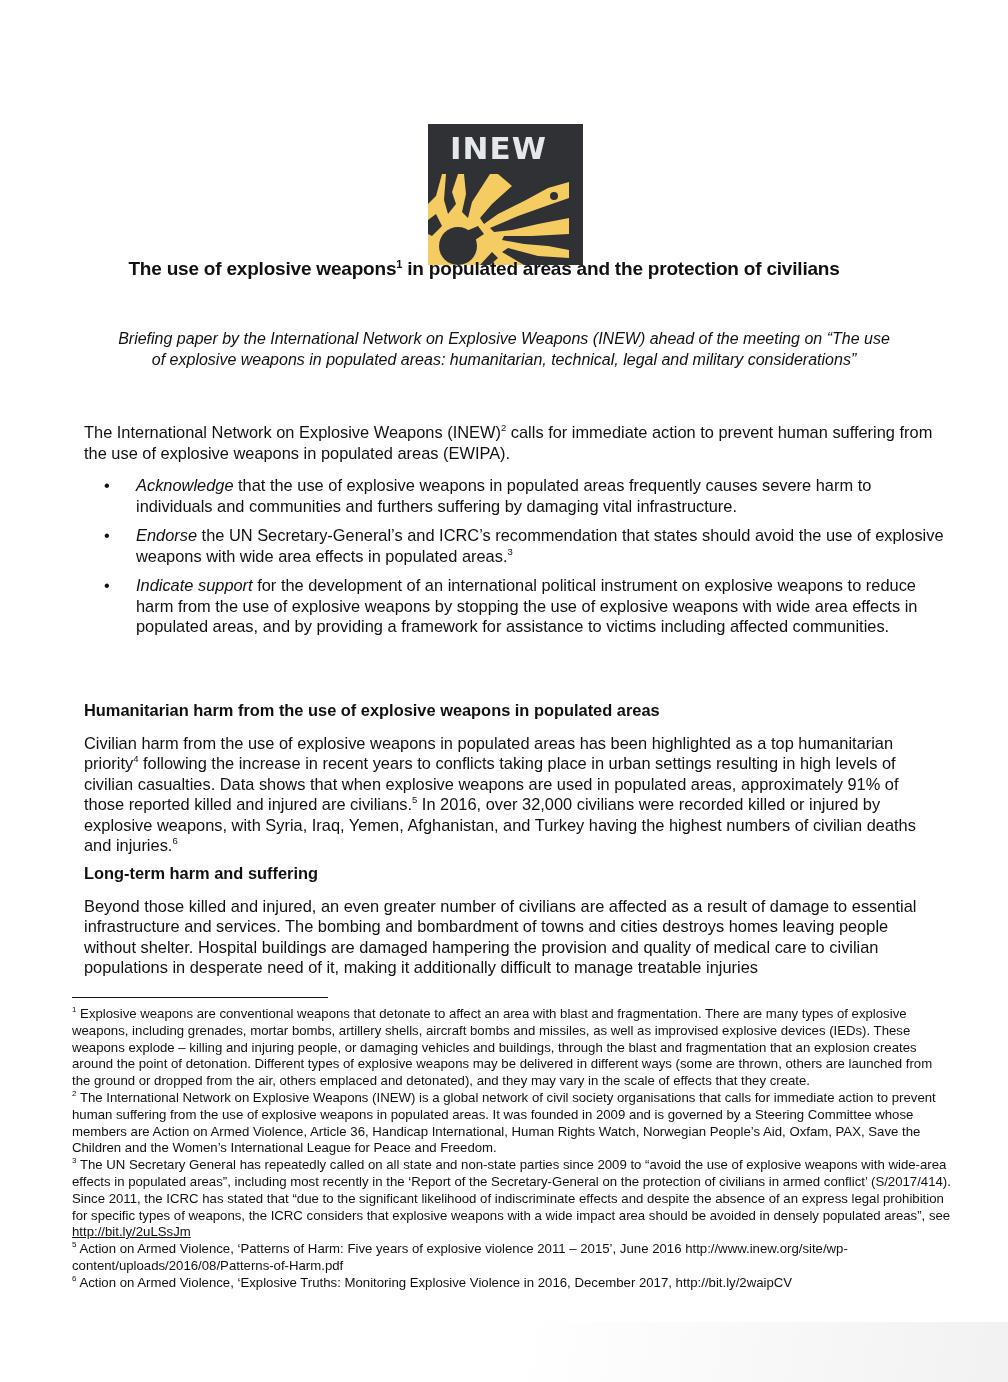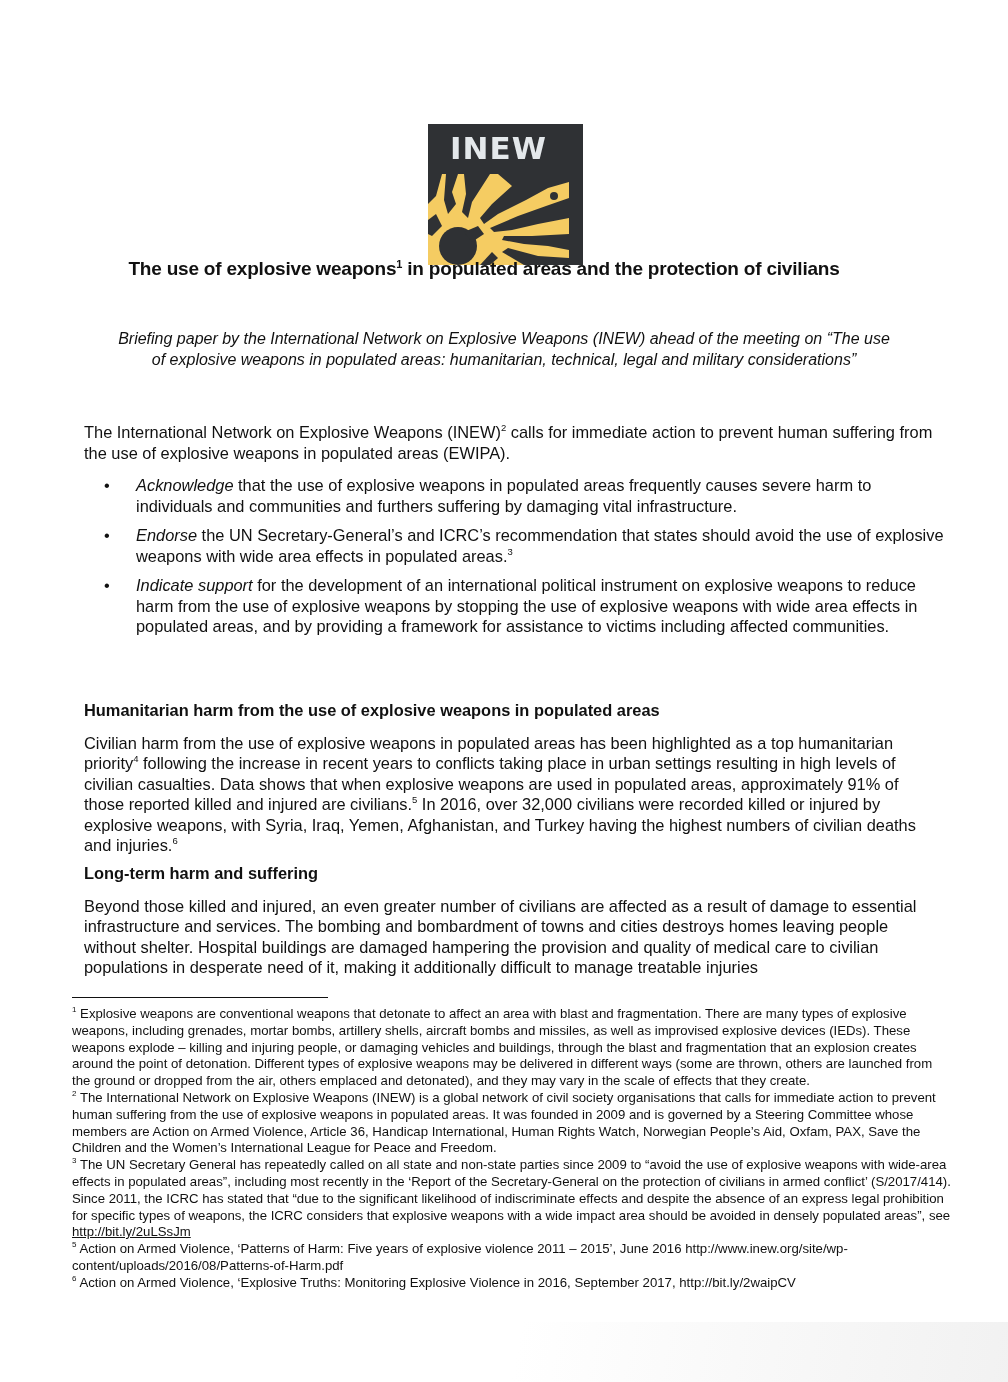--- a/index.html
+++ b/index.html
@@ -128,17 +128,17 @@
     <p>Beyond those killed and injured, an even greater number of civilians are affected as a result of damage to essential infrastructure and services. The bombing and bombardment of towns and cities destroys homes leaving people without shelter. Hospital buildings are damaged hampering the provision and quality of medical care to civilian populations in desperate need of it, making it additionally difficult to manage treatable injuries</p>
   </div>
 
   <div class="rule"></div>
 
   <div class="footnotes">
     <p><sup>1</sup><span> Explosive weapons are conventional weapons that detonate to affect an area with blast and fragmentation. There are many types of explosive weapons, including grenades, mortar bombs, artillery shells, aircraft bombs and missiles, as well as improvised explosive devices (IEDs). These weapons explode – killing and injuring people, or damaging vehicles and buildings, through the blast and fragmentation that an explosion creates around the point of detonation. Different types of explosive weapons may be delivered in different ways (some are thrown, others are launched from the ground or dropped from the air, others emplaced and detonated), and they may vary in the scale of effects that they create.</span></p>
     <p><sup>2</sup><span> The International Network on Explosive Weapons (INEW) is a global network of civil society organisations that calls for immediate action to prevent human suffering from the use of explosive weapons in populated areas. It was founded in 2009 and is governed by a Steering Committee whose members are Action on Armed Violence, Article 36, Handicap International, Human Rights Watch, Norwegian People’s Aid, Oxfam, PAX, Save the Children and the Women’s International League for Peace and Freedom.</span></p>
     <p><sup>3</sup><span> The UN Secretary General has repeatedly called on all state and non-state parties since 2009 to “avoid the use of explosive weapons with wide-area effects in populated areas”, including most recently in the ‘Report of the Secretary-General on the protection of civilians in armed conflict’ (S/2017/414).  Since 2011, the ICRC has stated that “due to the significant likelihood of indiscriminate effects and despite the absence of an express legal prohibition for specific types of weapons, the ICRC considers that explosive weapons with a wide impact area should be avoided in densely populated areas”, see </span><a>http://bit.ly/2uLSsJm</a></p>
     <p><sup>5</sup><span> Action on Armed Violence, ‘Patterns of Harm: Five years of explosive violence 2011 – 2015’, June 2016 http://www.inew.org/site/wp-content/uploads/2016/08/Patterns-of-Harm.pdf</span></p>
-    <p><sup>6</sup><span> Action on Armed Violence, ‘Explosive Truths: Monitoring Explosive Violence in 2016, September 2017, http://bit.ly/2waipCV</span></p>
+    <p><sup>6</sup><span> Action on Armed Violence, ‘Explosive Truths: Monitoring Explosive Violence in 2016, December 2017, http://bit.ly/2waipCV</span></p>
   </div>
 
   <div class="corner-shade"></div>
 </div>
 
 </body></html>

